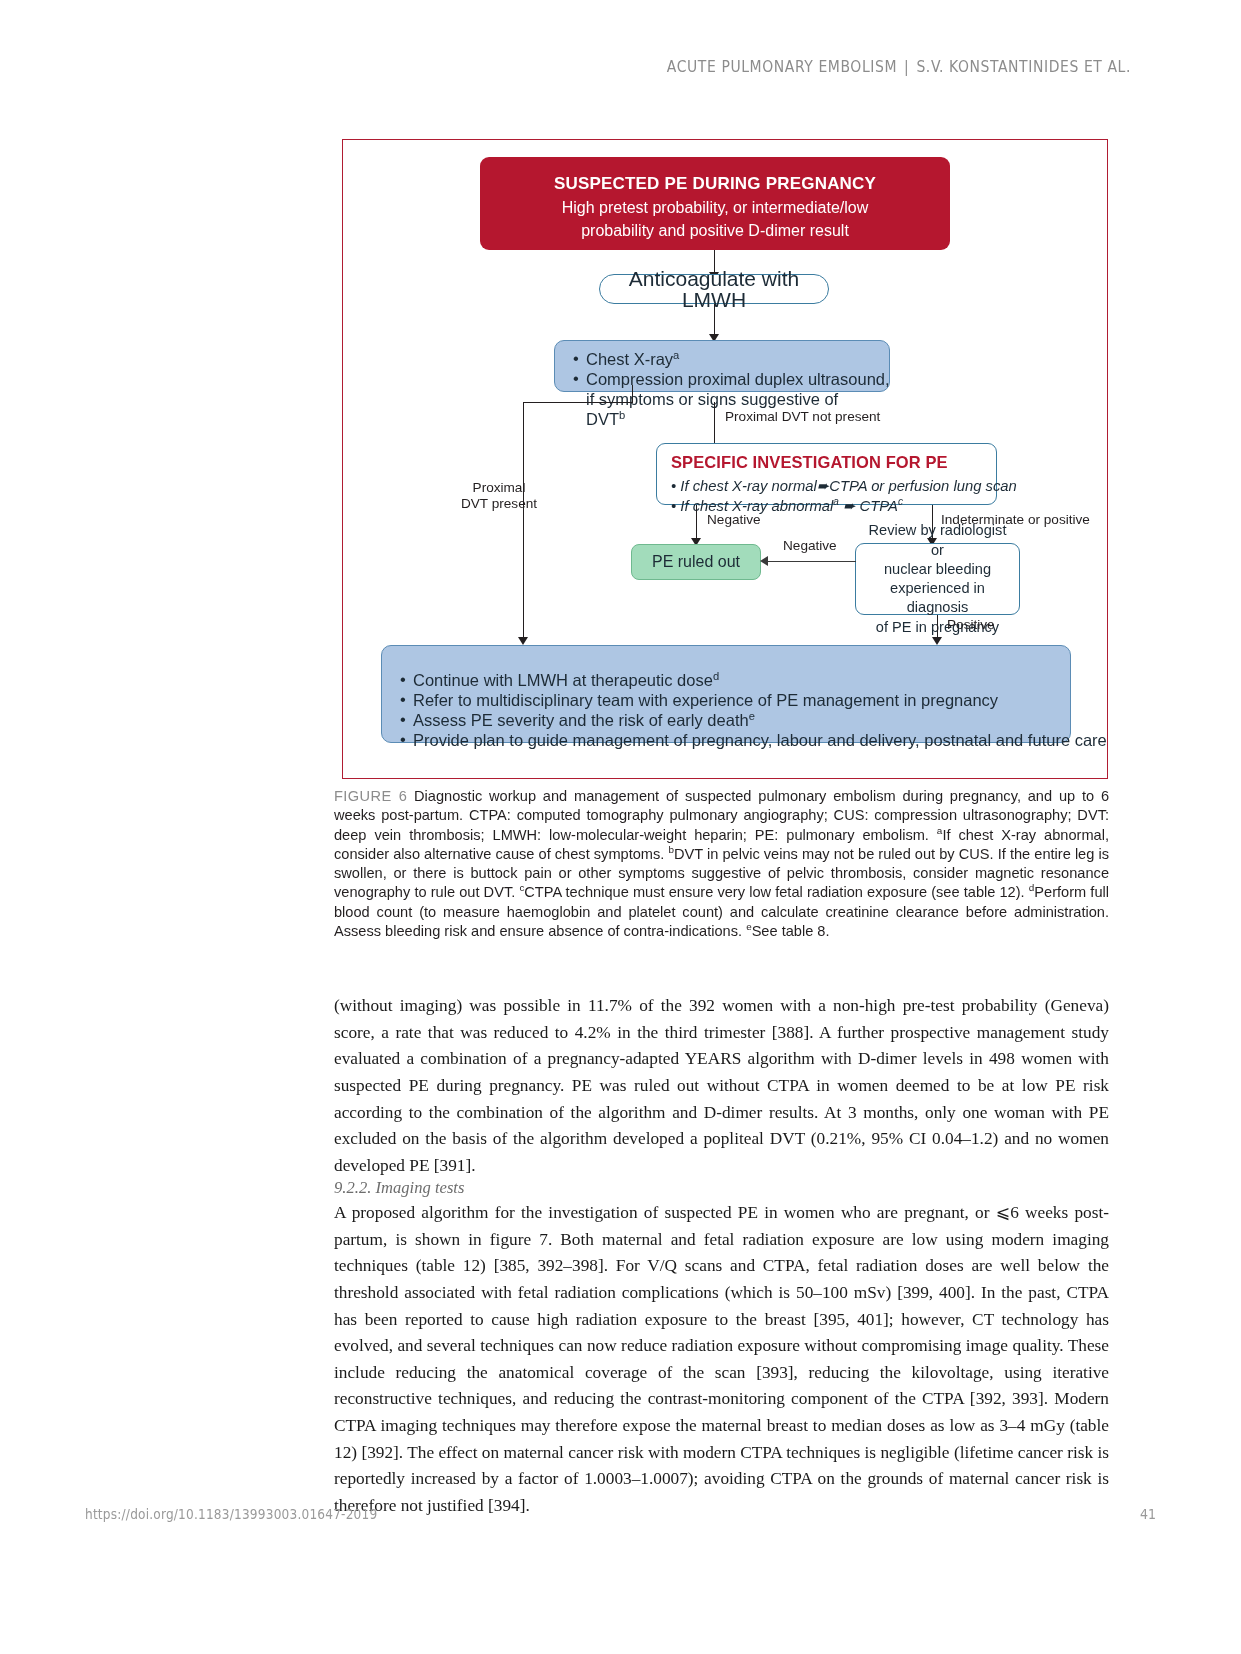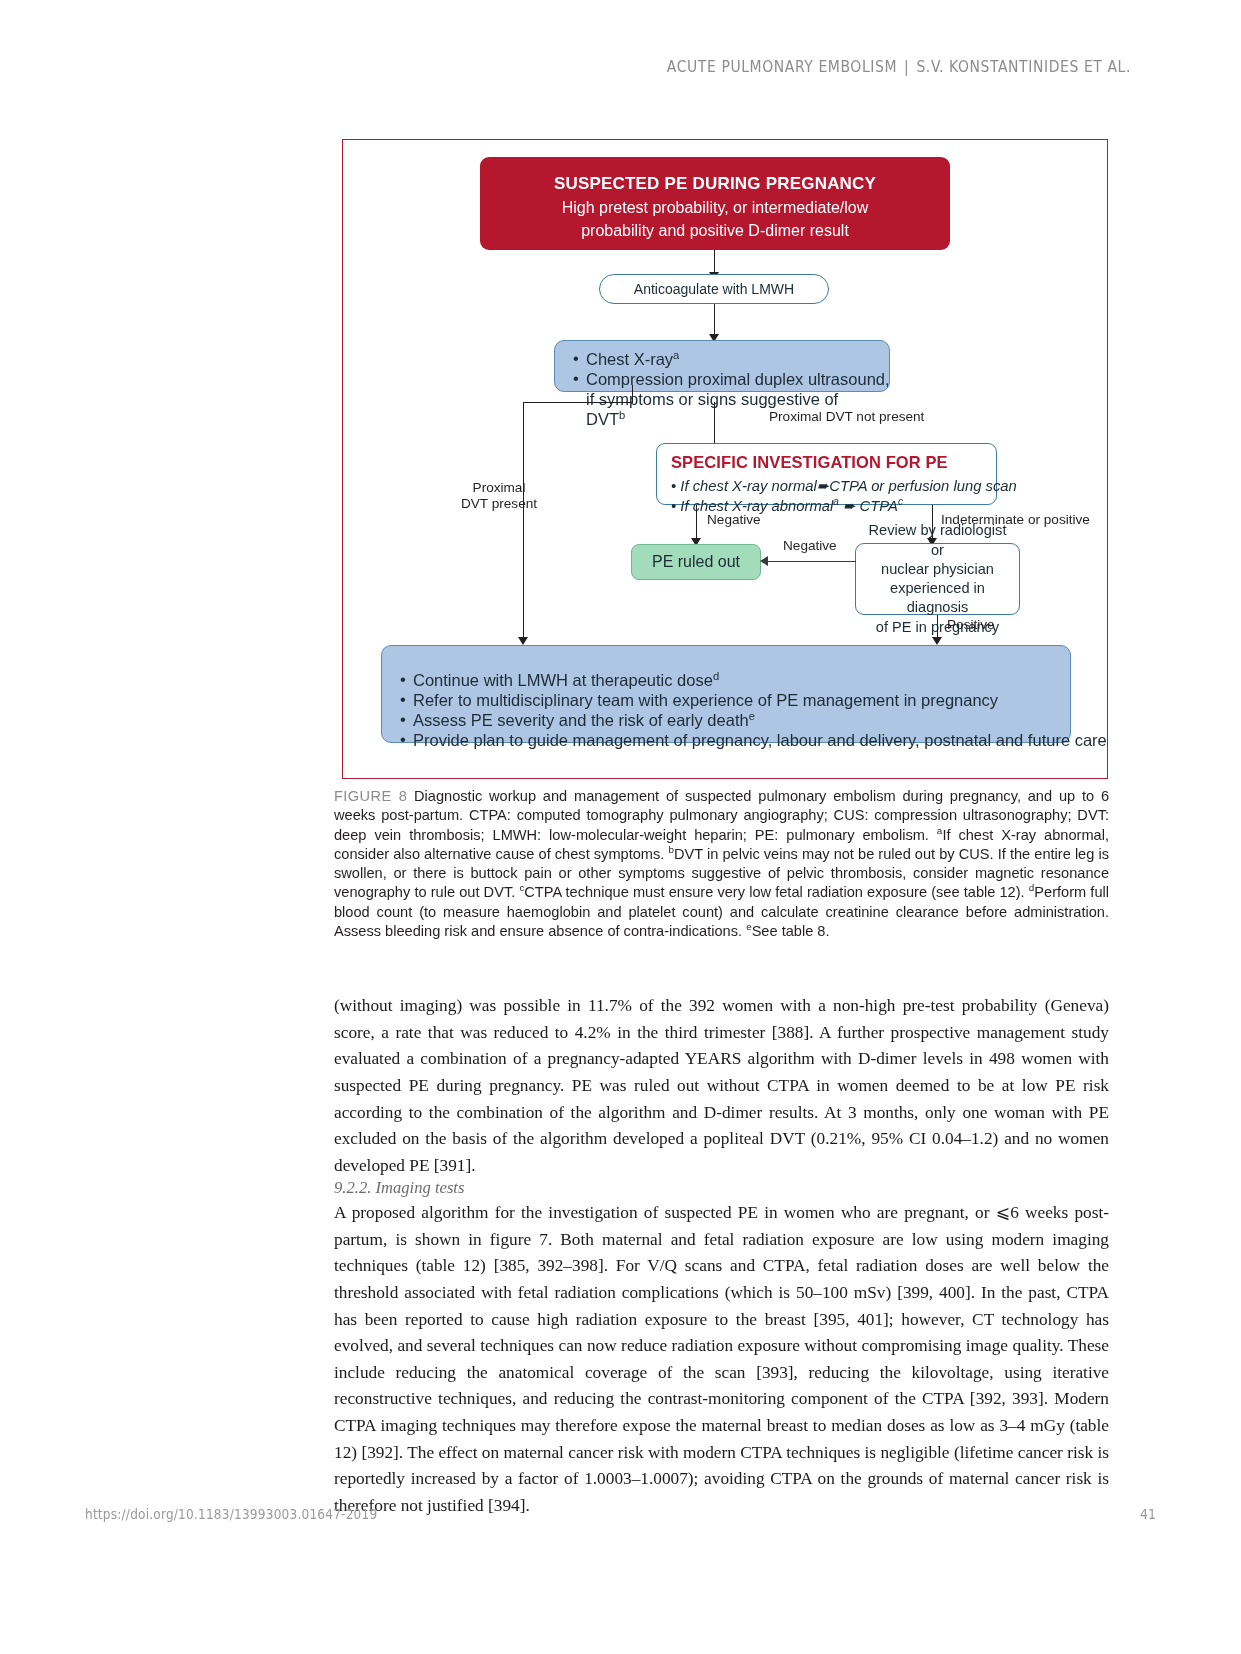--- a/index.html
+++ b/index.html
@@ -68,21 +68,21 @@
     font-size: 16px;
     line-height: 1.33;
     margin-top: 2px;
     font-weight: 400;
   }
   .node-pill {
     background: #ffffff;
     border: 1.3px solid #3b7ca0;
     border-radius: 18px;
     text-align: center;
-    font-size: 14px;
+    font-size: 21px;
     color: #1d2b36;
     line-height: 1;
     display: flex;
     align-items: center;
     justify-content: center;
   }
   .node-blue {
     background: #aec6e3;
     border: 1.3px solid #5b8cb5;
     border-radius: 10px;
@@ -278,21 +278,21 @@
     <div class="vline" style="left:289px; top:245px; height:18px;"></div>
     <div class="vline" style="left:180px; top:262px; height:240px;"></div>
     <div class="arrow-down" style="left:175px; top:497px;"></div>
     <div class="edge-label center" style="left:96px; top:340px; width:120px;">
       <div>Proximal</div>
       <div>DVT present</div>
     </div>
 
     <div class="vline" style="left:371px; top:262px; height:50px;"></div>
     <div class="arrow-down" style="left:366px; top:306px;"></div>
-    <div class="edge-label" style="left:382px; top:269px;margin-left:44px;">Proximal DVT not present</div>
+    <div class="edge-label" style="left:382px; top:269px;">Proximal DVT not present</div>
 
     <div class="node node-white spec" style="left:313px; top:303px; width:341px; height:62px;">
       <div class="spec-title">SPECIFIC INVESTIGATION FOR PE</div>
       <div class="spec-line">
         •&nbsp;<span>If chest X-ray normal</span><span>➨</span><span>CTPA or perfusion lung scan</span>
       </div>
       <div class="spec-line">
         •&nbsp;<span>If chest X-ray abnormal</span><sup>a</sup> <span>➨</span> <span>CTPA</span><sup>c</sup>
       </div>
     </div>
@@ -305,21 +305,21 @@
     <div class="arrow-down" style="left:584px; top:398px;"></div>
     <div class="edge-label" style="left:598px; top:372px;">Indeterminate or positive</div>
 
     <div class="node node-green" style="left:288px; top:404px; width:130px; height:36px;">
       <span>PE ruled out</span>
     </div>
 
     <div class="node node-white" style="left:512px; top:403px; width:165px; height:72px;">
       <div>
         <div>Review by radiologist or</div>
-        <div>nuclear physician</div>
+        <div>nuclear bleeding</div>
         <div>experienced in diagnosis</div>
         <div>of PE in pregnancy</div>
       </div>
     </div>
 
     <div class="hline" style="left:425px; top:421px; width:88px; background:#3a3a3a;"></div>
     <div class="arrow-left" style="left:417px; top:416px;"></div>
     <div class="edge-label" style="left:440px; top:398px;">Negative</div>
 
     <div class="vline" style="left:594px; top:475px; height:28px;"></div>
@@ -332,21 +332,21 @@
         <li>Refer to multidisciplinary team with experience of PE management in pregnancy</li>
         <li><span>Assess PE severity and the risk of early death</span><sup>e</sup></li>
         <li>Provide plan to guide management of pregnancy, labour and delivery, postnatal and future care</li>
       </ul>
     </div>
 
   </div>
 </div>
 
 <div class="caption">
-  <span class="figno">FIGURE 8</span>
+  <span class="figno">FIGURE 6</span>
   <span>Diagnostic workup and management of suspected pulmonary embolism during pregnancy, and up to 6 weeks post-partum. CTPA: computed tomography pulmonary angiography; CUS: compression ultrasonography; DVT: deep vein thrombosis; LMWH: low-molecular-weight heparin; PE: pulmonary embolism.</span>
   <sup>a</sup><span>If chest X-ray abnormal, consider also alternative cause of chest symptoms.</span>
   <sup>b</sup><span>DVT in pelvic veins may not be ruled out by CUS. If the entire leg is swollen, or there is buttock pain or other symptoms suggestive of pelvic thrombosis, consider magnetic resonance venography to rule out DVT.</span>
   <sup>c</sup><span>CTPA technique must ensure very low fetal radiation exposure (see table 12).</span>
   <sup>d</sup><span>Perform full blood count (to measure haemoglobin and platelet count) and calculate creatinine clearance before administration. Assess bleeding risk and ensure absence of contra-indications.</span>
   <sup>e</sup><span>See table 8.</span>
 </div>
 
 <p class="body-col" id="para1" style="margin:0;">(without imaging) was possible in 11.7% of the 392 women with a non-high pre-test probability (Geneva) score, a rate that was reduced to 4.2% in the third trimester [388]. A further prospective management study evaluated a combination of a pregnancy-adapted YEARS algorithm with D-dimer levels in 498 women with suspected PE during pregnancy. PE was ruled out without CTPA in women deemed to be at low PE risk according to the combination of the algorithm and D-dimer results. At 3 months, only one woman with PE excluded on the basis of the algorithm developed a popliteal DVT (0.21%, 95% CI 0.04–1.2) and no women developed PE [391].</p>
 

